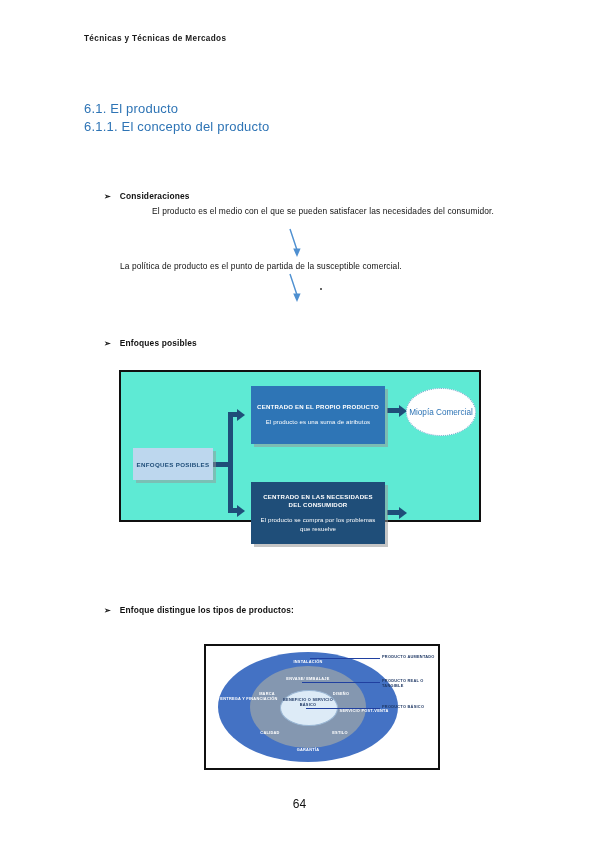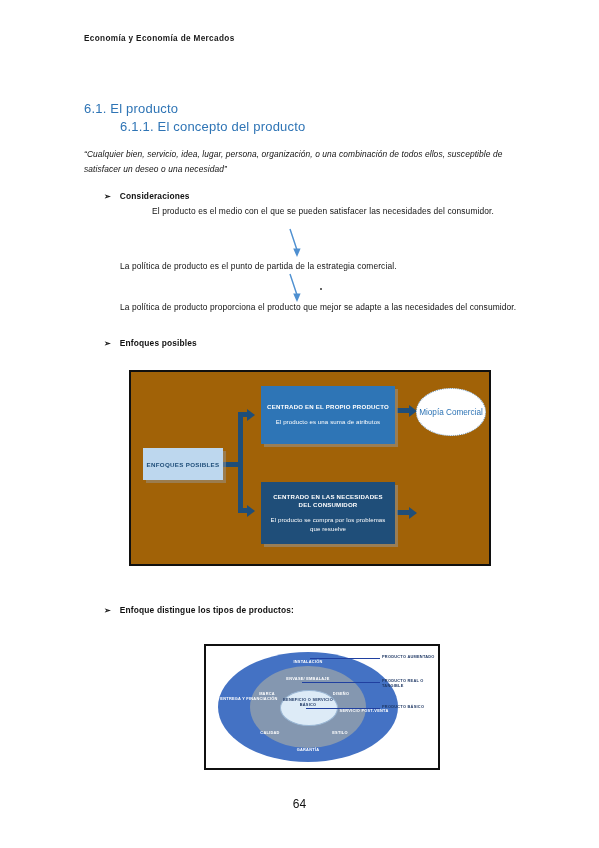--- a/index.html
+++ b/index.html
@@ -9,41 +9,41 @@
     overflow:hidden;
   }
   .hdr{
     position:absolute;left:84px;top:34px;font-size:8.2px;color:#1a1a1a;
     letter-spacing:.35px;font-weight:600;
   }
   .h1{
     position:absolute;left:84px;font-size:13px;color:#2e74b5;letter-spacing:.2px;
   }
   #h-61{top:101px;}
-  #h-611{top:119px;margin-left:36px;}
+  #h-611{top:119px;}
   .quote{
     position:absolute;left:84px;top:147px;width:432px;font-size:8.4px;font-style:italic;
     color:#111;line-height:14.5px;letter-spacing:.1px;
   }
   .bullet{
     position:absolute;display:flex;align-items:flex-start;gap:9px;
     font-size:8.4px;color:#111;font-weight:700;letter-spacing:.15px;
   }
   .arrowglyph{color:#1a1a1a;font-size:8px;line-height:11px;}
   .para{
     position:absolute;left:120px;font-size:8.4px;color:#111;line-height:14.5px;
     width:400px;letter-spacing:.12px;
   }
   .downarrow{position:absolute;}
   .dot{position:absolute;width:2px;height:2px;background:#333;border-radius:50%;}
 
   
   .flowbox{
-    position:absolute;left:129px;top:370px;width:362px;height:196px;
-    background:#a16207;border:2.5px solid #101010;box-sizing:border-box;
+    position:absolute;left:119px;top:370px;width:362px;height:152px;
+    background:#5eead4;border:2.5px solid #101010;box-sizing:border-box;
   }
   .fb-inner{position:absolute;inset:0;}
   .procbox{
     position:absolute;box-sizing:border-box;color:#fff;text-align:center;
     box-shadow:3px 3px 0 rgba(150,150,150,.55);
     display:flex;flex-direction:column;align-items:center;justify-content:center;
     padding:4px 6px;
   }
   .procbox .t{font-size:6.1px;font-weight:700;line-height:8.4px;letter-spacing:.2px;}
   .procbox .s{font-size:6.1px;font-weight:400;line-height:8.6px;margin-top:7px;letter-spacing:.1px;}
@@ -86,48 +86,46 @@
   .leader{position:absolute;height:1.4px;background:#2040a0;}
   .pagenum{
     position:absolute;left:0;right:0;top:797px;text-align:center;font-size:12px;color:#111;
   }
 </style>
 </head>
 <body>
 
 <div class="page">
 
-  <div class="hdr">Economía y Economía de Mercados</div>
+  <div class="hdr">Técnicas y Técnicas de Mercados</div>
 
   <div class="h1" id="h-61">6.1. El producto</div>
   <div class="h1" id="h-611">6.1.1. El concepto del producto</div>
 
-  <div class="quote">“Cualquier bien, servicio, idea, lugar, persona, organización, o una combinación de todos ellos, susceptible de satisfacer un deseo o una necesidad”</div>
 
   <div class="bullet" style="left:104px;top:191px;">
     <span class="arrowglyph">➢</span>
     <span>Consideraciones</span>
   </div>
 
   <div class="para" style="top:204px;margin-left:32px;">El producto es el medio con el que se pueden satisfacer las necesidades del consumidor.</div>
 
   <svg class="downarrow" style="left:286px;top:228px;" width="20" height="30" viewBox="0 0 20 30">
     <line x1="4" y1="1" x2="11" y2="22" stroke="#4e8fd0" stroke-width="1.4"></line>
     <polygon points="11,29 7.2,20.5 14.6,20.5" fill="#4e8fd0"></polygon>
   </svg>
 
-  <div class="para" style="top:259px;">La política de producto es el punto de partida de la estrategia comercial.</div>
+  <div class="para" style="top:259px;">La política de producto es el punto de partida de la susceptible comercial.</div>
 
   <svg class="downarrow" style="left:286px;top:273px;" width="20" height="30" viewBox="0 0 20 30">
     <line x1="4" y1="1" x2="11" y2="22" stroke="#4e8fd0" stroke-width="1.4"></line>
     <polygon points="11,29 7.2,20.5 14.6,20.5" fill="#4e8fd0"></polygon>
   </svg>
   <div class="dot" style="left:320px;top:288px;"></div>
 
-  <div class="para" style="top:300px;">La política de producto proporciona el producto que mejor se adapte a las necesidades del consumidor.</div>
 
   <div class="bullet" style="left:104px;top:338px;">
     <span class="arrowglyph">➢</span>
     <span>Enfoques posibles</span>
   </div>
 
   <div class="flowbox">
     <div class="fb-inner">
 
       <div class="conn" style="left:92px;top:90px;width:20px;height:5px;"></div>

